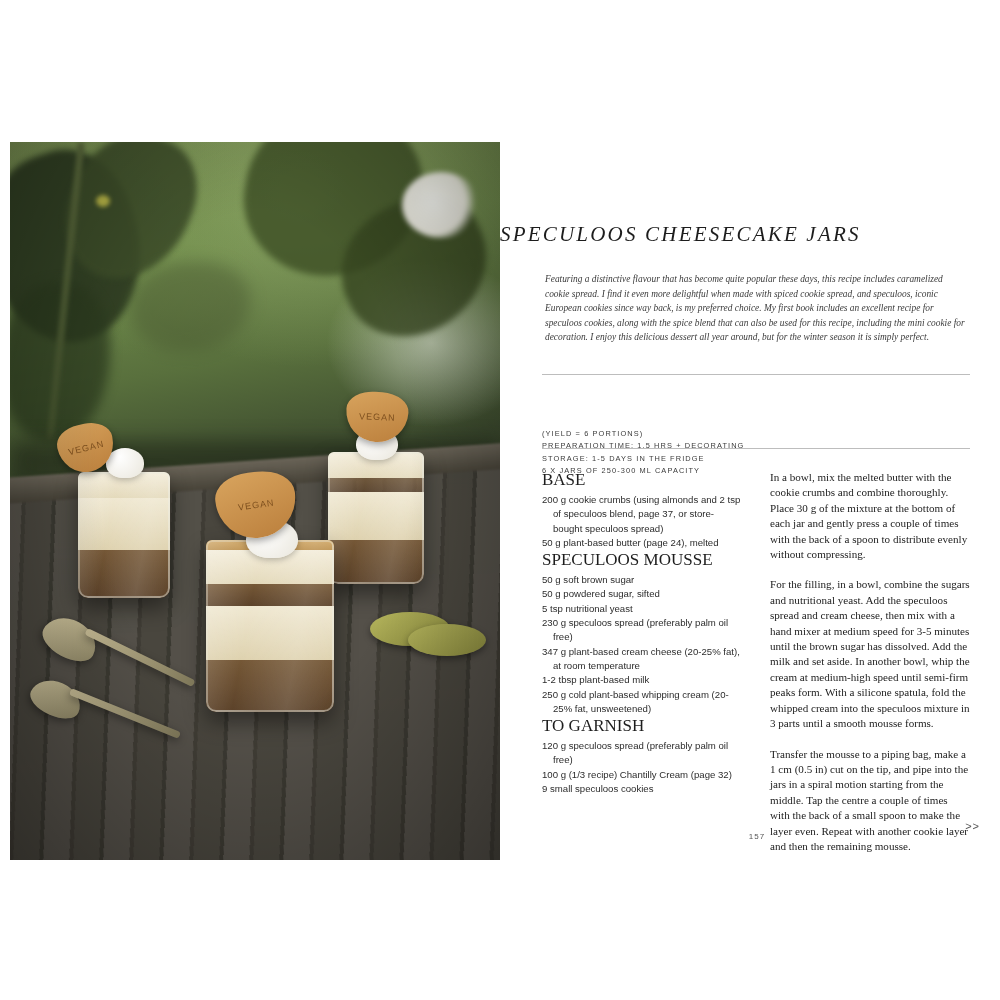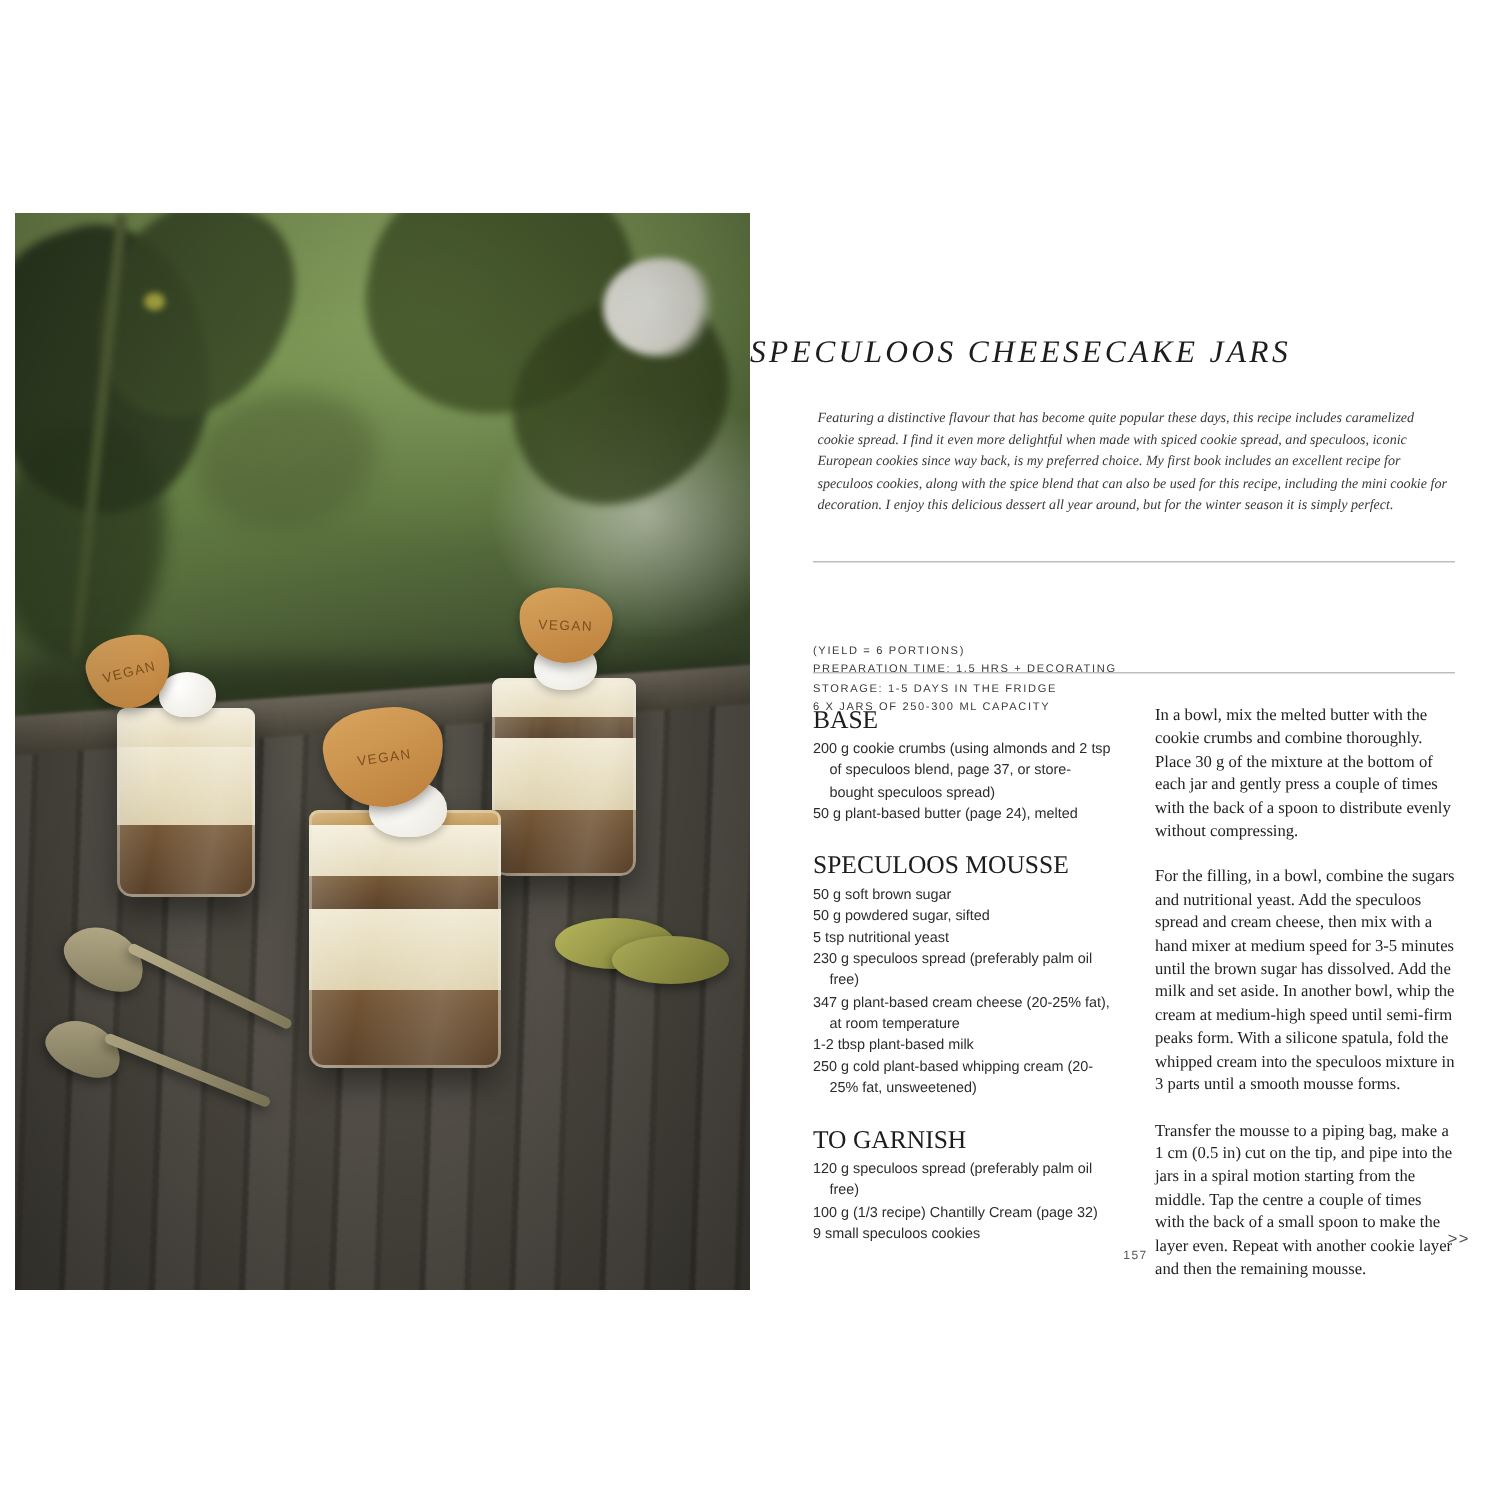--- a/index.html
+++ b/index.html
@@ -219,21 +219,21 @@
     gap: 28px;
   }
   .col-left { width: 200px; }
   .col-right { width: 200px; }
 
   .sec-head {
     font-size: 17px;
     color: #1d1d1d;
     margin: 0 0 3px 0;
   }
-  .sec-head.spaced { margin-top: 17px; }
+  .sec-head.spaced { }
   ul.ing {
     list-style: none;
     margin: 0; padding: 0;
   }
   ul.ing li {
     font-family: "Liberation Sans", sans-serif;
     font-size: 9.6px;
     line-height: 14.3px;
     color: #2c2c2c;
     padding-left: 11px;

